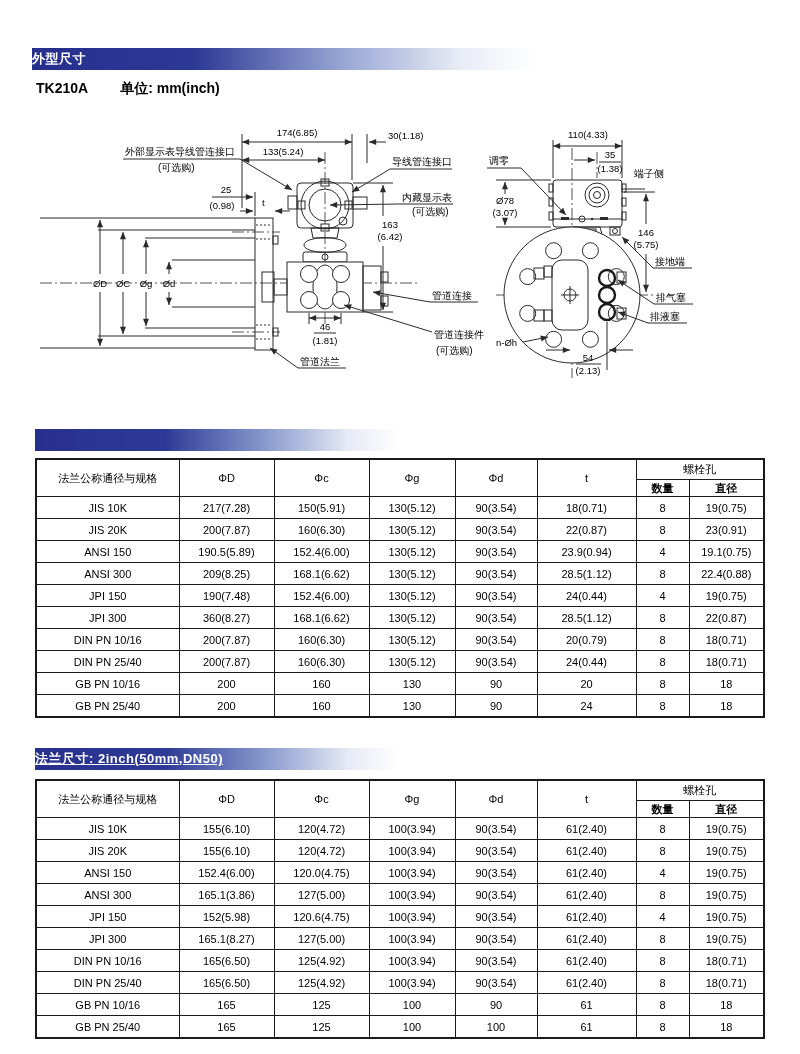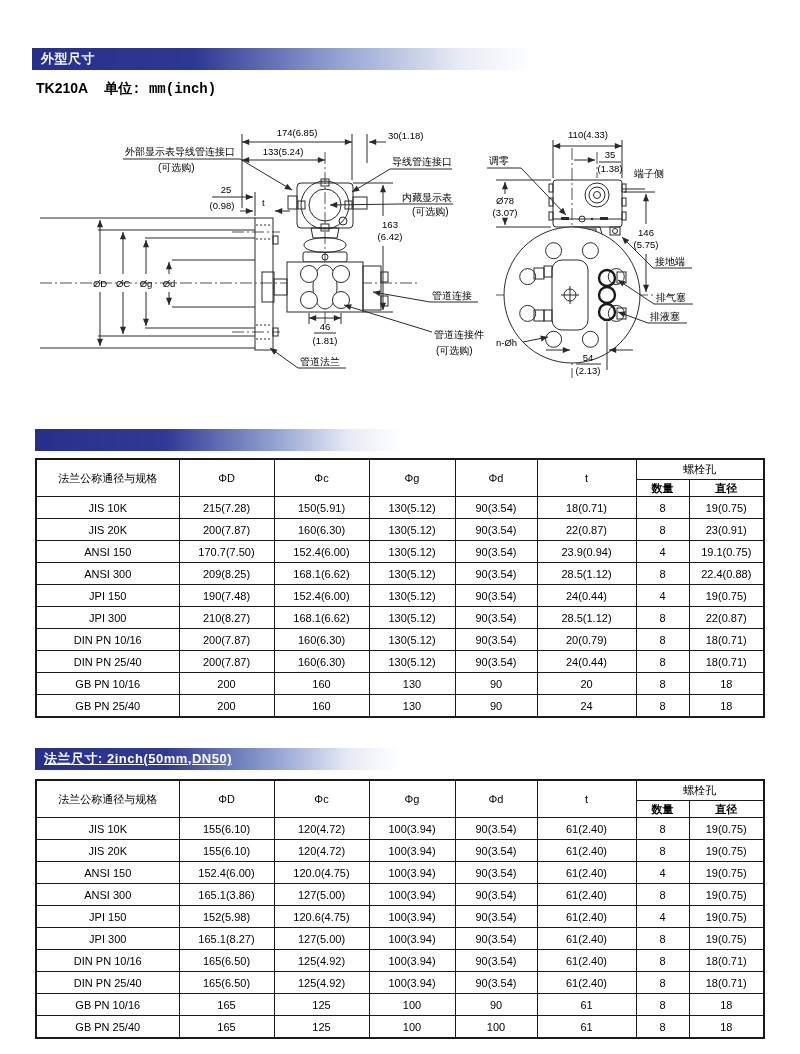--- a/index.html
+++ b/index.html
@@ -1,26 +1,26 @@
 <!DOCTYPE html>
 <html><head>
 <meta charset="utf-8">
 <style>
   html,body{margin:0;padding:0;background:#fff;}
   body{width:800px;height:1054px;position:relative;font-family:"Liberation Sans",sans-serif;color:#000;}
   .bar{position:absolute;height:22px;color:#fff;font-weight:bold;font-size:13px;line-height:22px;
-       padding-left:9px;box-sizing:border-box;letter-spacing:.5px;}
+       box-sizing:border-box;letter-spacing:.5px;}
   .bar-main{left:32px;top:48px;width:738px;
     background:linear-gradient(to right,#272f8d 0%,#2c3994 22%,#96a5d3 42%,#e8ecf6 58%,#ffffff 68%);}
   .bar-t1{left:35px;top:429px;width:728px;
     background:linear-gradient(to right,#272f8d 0%,#2e3b96 18%,#8b9cce 32%,#e6eaf5 43%,#ffffff 50%);text-align:right;}
   .bar-t2{left:35px;top:748px;width:728px;
     background:linear-gradient(to right,#272f8d 0%,#2e3b96 18%,#8b9cce 32%,#e6eaf5 43%,#ffffff 50%);text-decoration:underline;}
   .model-line{position:absolute;left:36px;top:80px;font-size:14px;font-weight:bold;}
-  .model-line .unit{margin-left:16px;font-family:Liberation Mono, monospace;}
+  .model-line .unit{margin-left:32px;}
   svg.drawing{position:absolute;left:0;top:108px;}
   .ln{fill:none;stroke:#2a2a2a;stroke-width:1;}
   .fw{fill:#ffffff;stroke:#2a2a2a;stroke-width:1;}
   .bd{fill:none;stroke:#1a1a1a;stroke-width:2.4;}
   .cl{fill:none;stroke:#2a2a2a;stroke-width:.8;stroke-dasharray:12 3 2 3;}
   .dt{stroke-dasharray:2 2;}
   .fl{fill:#2a2a2a;stroke:none;}
   svg text{fill:#000;}
   .zh{font-size:10px;}
   .dm{font-size:9.5px;}
@@ -297,41 +297,41 @@
       <th colspan="2">螺栓孔</th>
     </tr>
     <tr>
       <th>数量</th>
       <th>直径</th>
     </tr>
   </thead>
   <tbody>
       <tr>
         <td>JIS 10K</td>
-        <td>215(7.28)</td>
+        <td>217(7.28)</td>
         <td>150(5.91)</td>
         <td>130(5.12)</td>
         <td>90(3.54)</td>
         <td>18(0.71)</td>
         <td>8</td>
         <td>19(0.75)</td>
       </tr>
       <tr>
         <td>JIS 20K</td>
         <td>200(7.87)</td>
         <td>160(6.30)</td>
         <td>130(5.12)</td>
         <td>90(3.54)</td>
         <td>22(0.87)</td>
         <td>8</td>
         <td>23(0.91)</td>
       </tr>
       <tr>
         <td>ANSI 150</td>
-        <td>170.7(7.50)</td>
+        <td>190.5(5.89)</td>
         <td>152.4(6.00)</td>
         <td>130(5.12)</td>
         <td>90(3.54)</td>
         <td>23.9(0.94)</td>
         <td>4</td>
         <td>19.1(0.75)</td>
       </tr>
       <tr>
         <td>ANSI 300</td>
         <td>209(8.25)</td>
@@ -347,21 +347,21 @@
         <td>190(7.48)</td>
         <td>152.4(6.00)</td>
         <td>130(5.12)</td>
         <td>90(3.54)</td>
         <td>24(0.44)</td>
         <td>4</td>
         <td>19(0.75)</td>
       </tr>
       <tr>
         <td>JPI 300</td>
-        <td>210(8.27)</td>
+        <td>360(8.27)</td>
         <td>168.1(6.62)</td>
         <td>130(5.12)</td>
         <td>90(3.54)</td>
         <td>28.5(1.12)</td>
         <td>8</td>
         <td>22(0.87)</td>
       </tr>
       <tr>
         <td>DIN PN 10/16</td>
         <td>200(7.87)</td>

